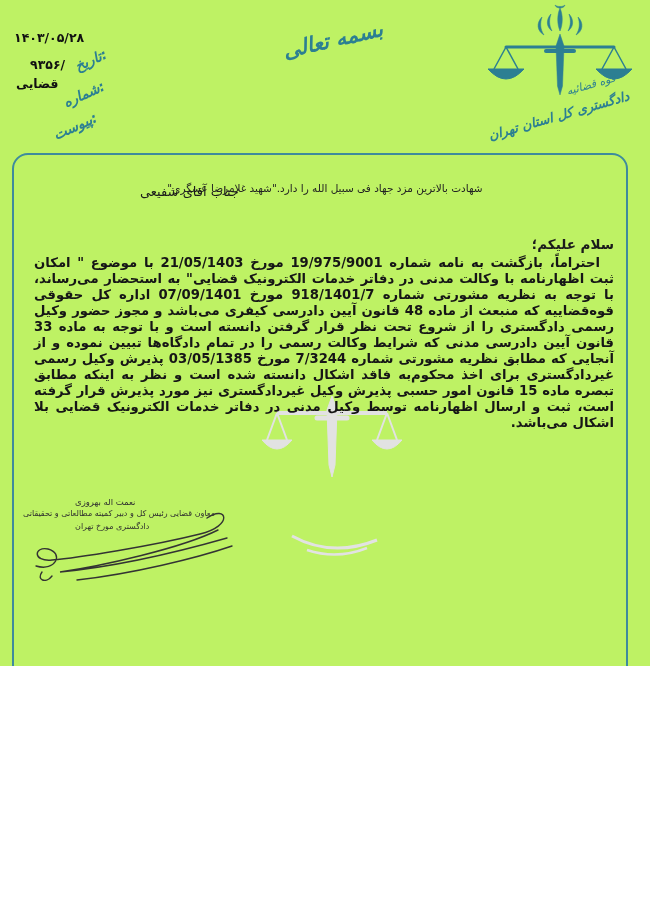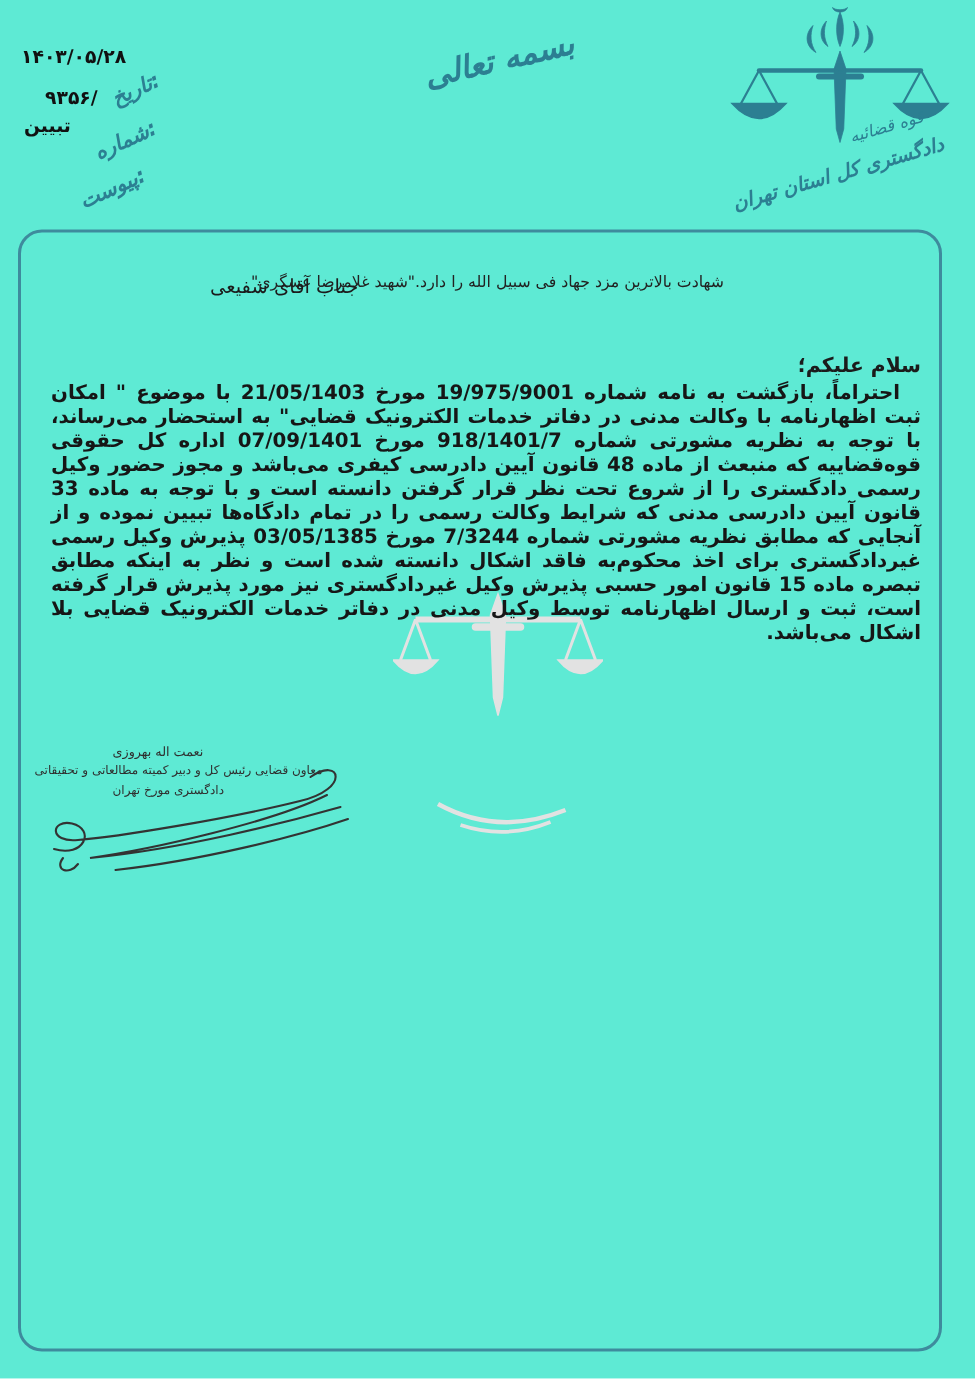--- a/index.html
+++ b/index.html
@@ -1,17 +1,17 @@
 <!DOCTYPE html>
 <html lang="fa"><head>
 <meta charset="utf-8">
 <style>
   html,body{margin:0;padding:0;background:#ffffff;}
   .page{
-    position:relative;width:650px;height:919px;background:#5eead4;
+    position:relative;width:650px;height:666px;background:#bef264;
     overflow:hidden;font-family:"DejaVu Sans",sans-serif;color:#1b1b1b;
   }
   
   .meta-val{position:absolute;font-weight:bold;font-size:12.5px;color:#111;white-space:nowrap;}
   .meta-label{
     position:absolute;color:#2c7f92;font-style:italic;font-weight:bold;
     font-size:14px;transform:rotate(-24deg);white-space:nowrap;
   }
   
   .besmele{
@@ -53,21 +53,21 @@
 </style>
 </head>
 <body>
 
 <div class="page">
 
   <div class="meta-val" style="left:14px;top:30px;" dir="rtl">۱۴۰۳/۰۵/۲۸</div>
   <div class="meta-label" style="left:74px;top:52px;">تاریخ:</div>
   <div class="meta-val" style="left:30px;top:57px;" dir="rtl">/۹۳۵۶</div>
   <div class="meta-label" style="left:62px;top:86px;">شماره:</div>
-  <div class="meta-val" style="left:16px;top:76px;" dir="rtl">تبیین</div>
+  <div class="meta-val" style="left:16px;top:76px;" dir="rtl">قضایی</div>
   <div class="meta-label" style="left:52px;top:118px;">پیوست:</div>
 
   <div class="besmele">بسمه تعالی</div>
 
   <svg class="logo" width="165" height="150" viewBox="0 0 165 150">
     <g fill="#2c7f92" stroke="#2c7f92">
       <path d="M77 3 c2 2 8 2 10 0 c-1 4 -9 4 -10 0 z" stroke-width="0.5"></path>
       <path d="M82 6 c3 7 3 16 0 23 c-3 -7 -3 -16 0 -23 z" stroke-width="0.5"></path>
       <path d="M73 12 c-5 5 -5 13 1 17 c-3 -6 -3 -11 -1 -17 z" stroke-width="0.5"></path>
       <path d="M91 12 c5 5 5 13 -1 17 c3 -6 3 -11 1 -17 z" stroke-width="0.5"></path>

